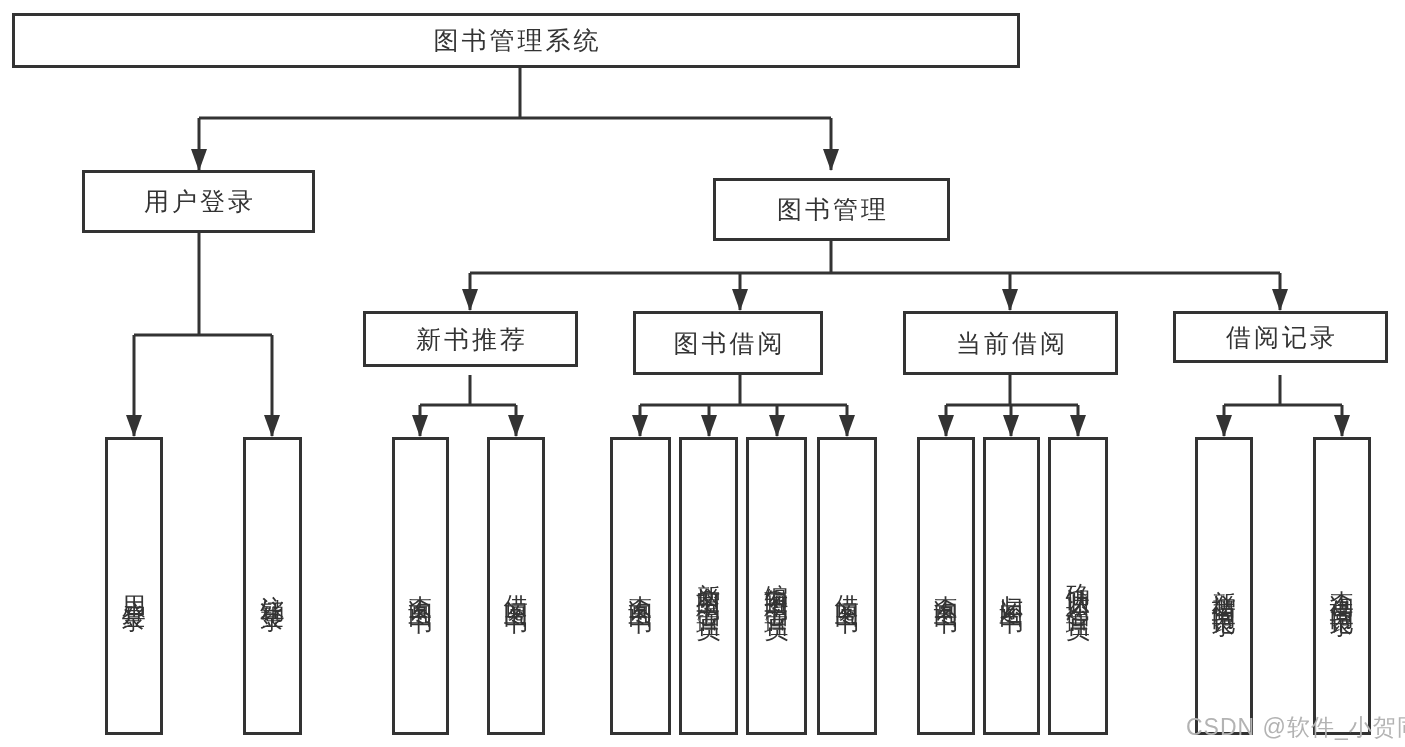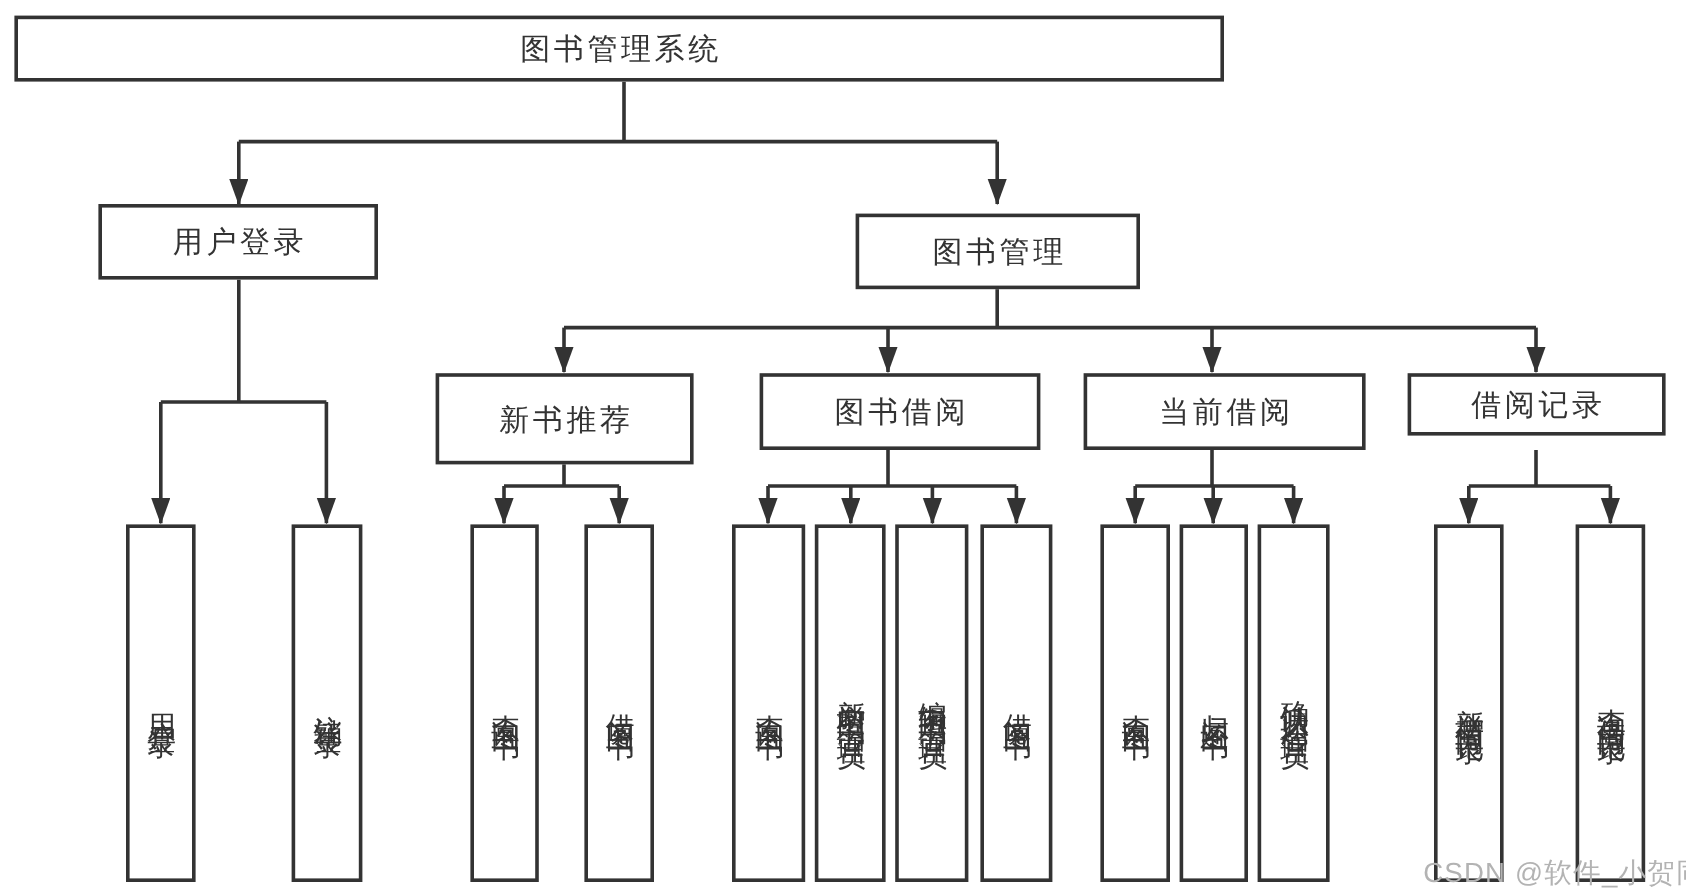--- a/index.html
+++ b/index.html
@@ -73,23 +73,23 @@
       <line x1="1224" y1="405" x2="1224" y2="436" marker-end="url(#arw)"></line>
       <line x1="1342" y1="405" x2="1342" y2="436" marker-end="url(#arw)"></line>
     </g>
   </svg>
 
   <div class="node h" style="left:12px;top:13px;width:1008px;height:55px">图书管理系统</div>
 
   <div class="node h" style="left:82px;top:170px;width:233px;height:63px">用户登录</div>
   <div class="node h" style="left:713px;top:178px;width:237px;height:63px">图书管理</div>
 
-  <div class="node h" style="left:363px;top:311px;width:215px;height:76px">新书推荐</div>
-  <div class="node h" style="left:633px;top:311px;width:234px;height:64px">图书借阅</div>
-  <div class="node h" style="left:903px;top:311px;width:235px;height:64px">当前借阅</div>
+  <div class="node h" style="left:363px;top:311px;width:215px;height:56px">新书推荐</div>
+  <div class="node h" style="left:633px;top:311px;width:190px;height:64px">图书借阅</div>
+  <div class="node h" style="left:903px;top:311px;width:215px;height:64px">当前借阅</div>
   <div class="node h" style="left:1173px;top:311px;width:215px;height:52px">借阅记录</div>
 
   <div class="node v" style="left:105px;top:437px;width:58px;height:298px">用户登录</div>
   <div class="node v" style="left:243px;top:437px;width:59px;height:298px">注销登录</div>
 
   <div class="node v" style="left:392px;top:437px;width:57px;height:298px">查询图书</div>
   <div class="node v" style="left:487px;top:437px;width:58px;height:298px">借阅图书</div>
 
   <div class="node v" style="left:610px;top:437px;width:61px;height:298px">查询图书</div>
   <div class="node v" style="left:679px;top:437px;width:59px;height:298px">新增图书（管理员）</div>

